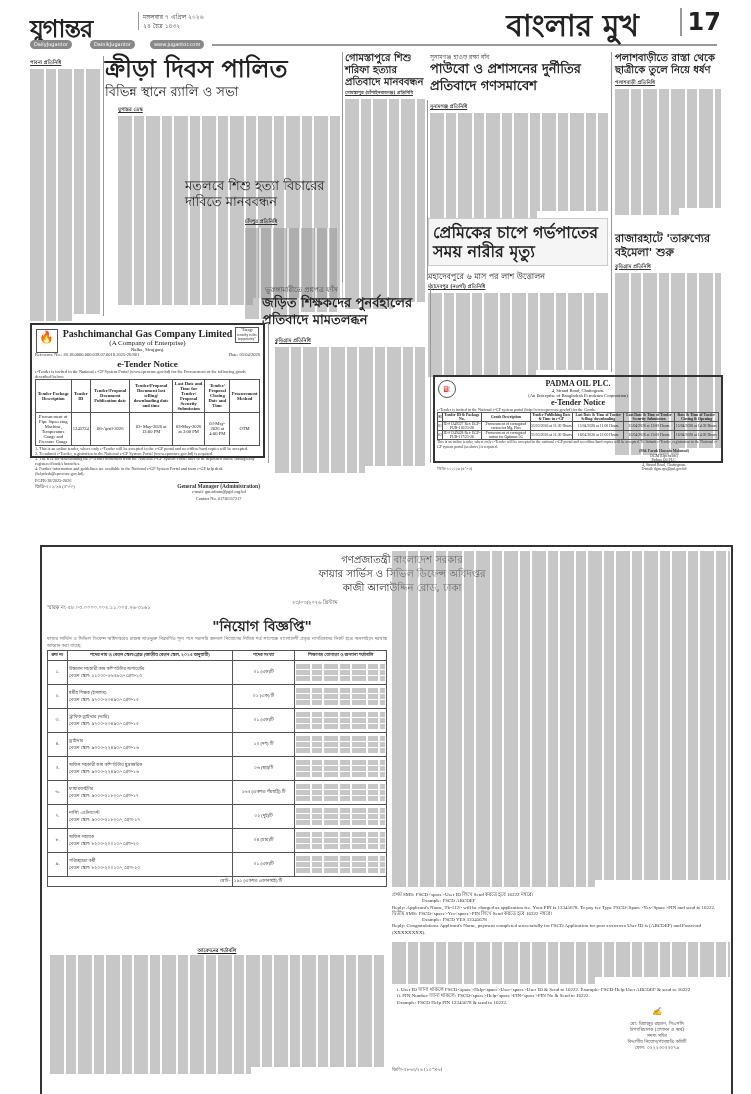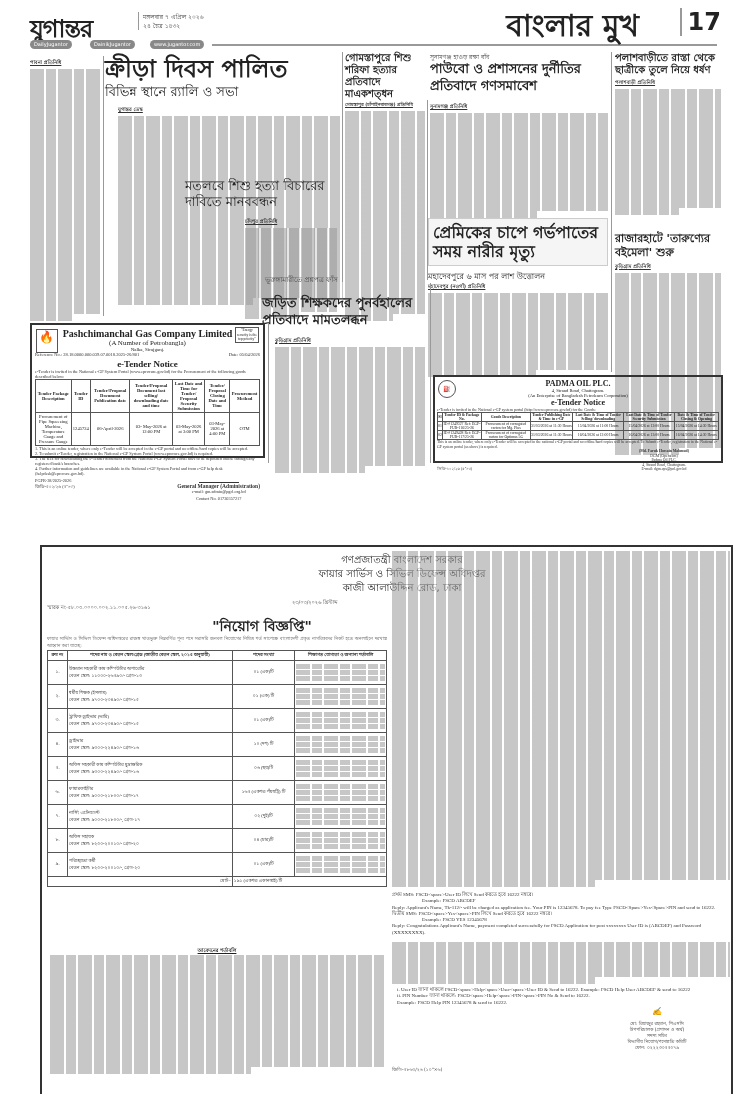--- a/index.html
+++ b/index.html
@@ -127,21 +127,21 @@
       <div class="textline"></div>
       <div class="textline"></div>
       <div class="textline"></div>
       <div class="textline"></div>
       <div class="textline"></div>
       <div class="textline" style="width: 60%;"></div>
     </div>
 </div>
 
 <div class="abs" style="left:345px;top:52px;width:80px">
-  <div class="head" style="font-size:10px;line-height:12px;font-weight:bold">গোমস্তাপুরে শিশু শরিফা হত্যার প্রতিবাদে মাএকশত্ধন</div>
+  <div class="head" style="font-size:10px;line-height:12px;font-weight:bold">গোমস্তাপুরে শিশু শরিফা হত্যার প্রতিবাদে মানববন্ধন</div>
   <div class="byline" style="margin-top:2px;font-size:4.5px">গোমস্তাপুর (চাঁপাইনবাবগঞ্জ) প্রতিনিধি</div>
   <div id="fill-gomo">
       <div class="textline"></div>
       <div class="textline"></div>
       <div class="textline"></div>
       <div class="textline"></div>
       <div class="textline"></div>
       <div class="textline"></div>
       <div class="textline"></div>
       <div class="textline"></div>
@@ -264,21 +264,21 @@
       <div class="textline"></div>
       <div class="textline"></div>
       <div class="textline"></div>
       <div class="textline"></div>
       <div class="textline"></div>
       <div class="textline"></div>
       <div class="textline" style="width: 60%;"></div>
     </div>
 </div>
 
-<div class="abs head" style="left:265px;top:274px;width:165px;font-size:7px;color:#444">ভূরুঙ্গামারীতে প্রশ্নপত্র ফাঁস</div>
+<div class="abs head" style="left:265px;top:284px;width:165px;font-size:7px;color:#444">ভূরুঙ্গামারীতে প্রশ্নপত্র ফাঁস</div>
 <div class="abs head" style="left:262px;top:294px;width:170px;font-size:13px;line-height:17px;font-weight:bold">জড়িত শিক্ষকদের পুনর্বহালের প্রতিবাদে মামতলব্ধন</div>
 <div class="abs" style="left:275px;top:337px;width:150px">
   <div class="byline">কুড়িগ্রাম প্রতিনিধি</div>
   <div id="fill-qleak">
       <div class="textline"></div>
       <div class="textline"></div>
       <div class="textline"></div>
       <div class="textline"></div>
       <div class="textline"></div>
       <div class="textline"></div>
@@ -294,21 +294,21 @@
       <div class="textline"></div>
       <div class="textline"></div>
       <div class="textline" style="width: 60%;"></div>
     </div>
 </div>
 
 <div class="abs box" style="left:30px;top:323px;width:235px;height:135px;padding:3px">
   <div style="position:absolute;left:4px;top:4px;width:22px;height:24px;border:1px solid #555;text-align:center;font-size:12px">🔥</div>
   <div style="position:absolute;right:4px;top:2px;width:24px;border:1px solid #555;font-size:3.6px;text-align:center;line-height:4.5px;font-family:'Liberation Serif',serif">"Energy security is the top priority"</div>
   <div style="text-align:center;font-family:Liberation Serif, serif;font-weight:bold;font-size:10px">Pashchimanchal Gas Company Limited</div>
-  <div style="text-align:center;font-family:'Liberation Serif',serif;font-size:7px">(A Number of Petrobangla)</div>
+  <div style="text-align:center;font-family:'Liberation Serif',serif;font-size:7px">(A Company of Enterprise)</div>
   <div style="text-align:center;font-family:'Liberation Serif',serif;font-size:5px">Nalka, Sirajganj.</div>
   <div class="note" style="display:flex;justify-content:space-between;font-size:4.5px">
     <span>Reference No.: 28.18.0000.000.039.07.0018.2025-26/801</span>
     <span>Date: 05/04/2026</span>
   </div>
   <div style="text-align:center;font-family:'Liberation Serif',serif;font-weight:bold;font-size:9px">e-Tender Notice</div>
   <div class="note" style="font-size:4.3px;line-height:5px">e-Tender is invited in the National e-GP System Portal (www.eprocure.gov.bd) for the Procurement of the following goods described below:</div>
   <table>
     <thead>
         <tr id="pgcl-head">

